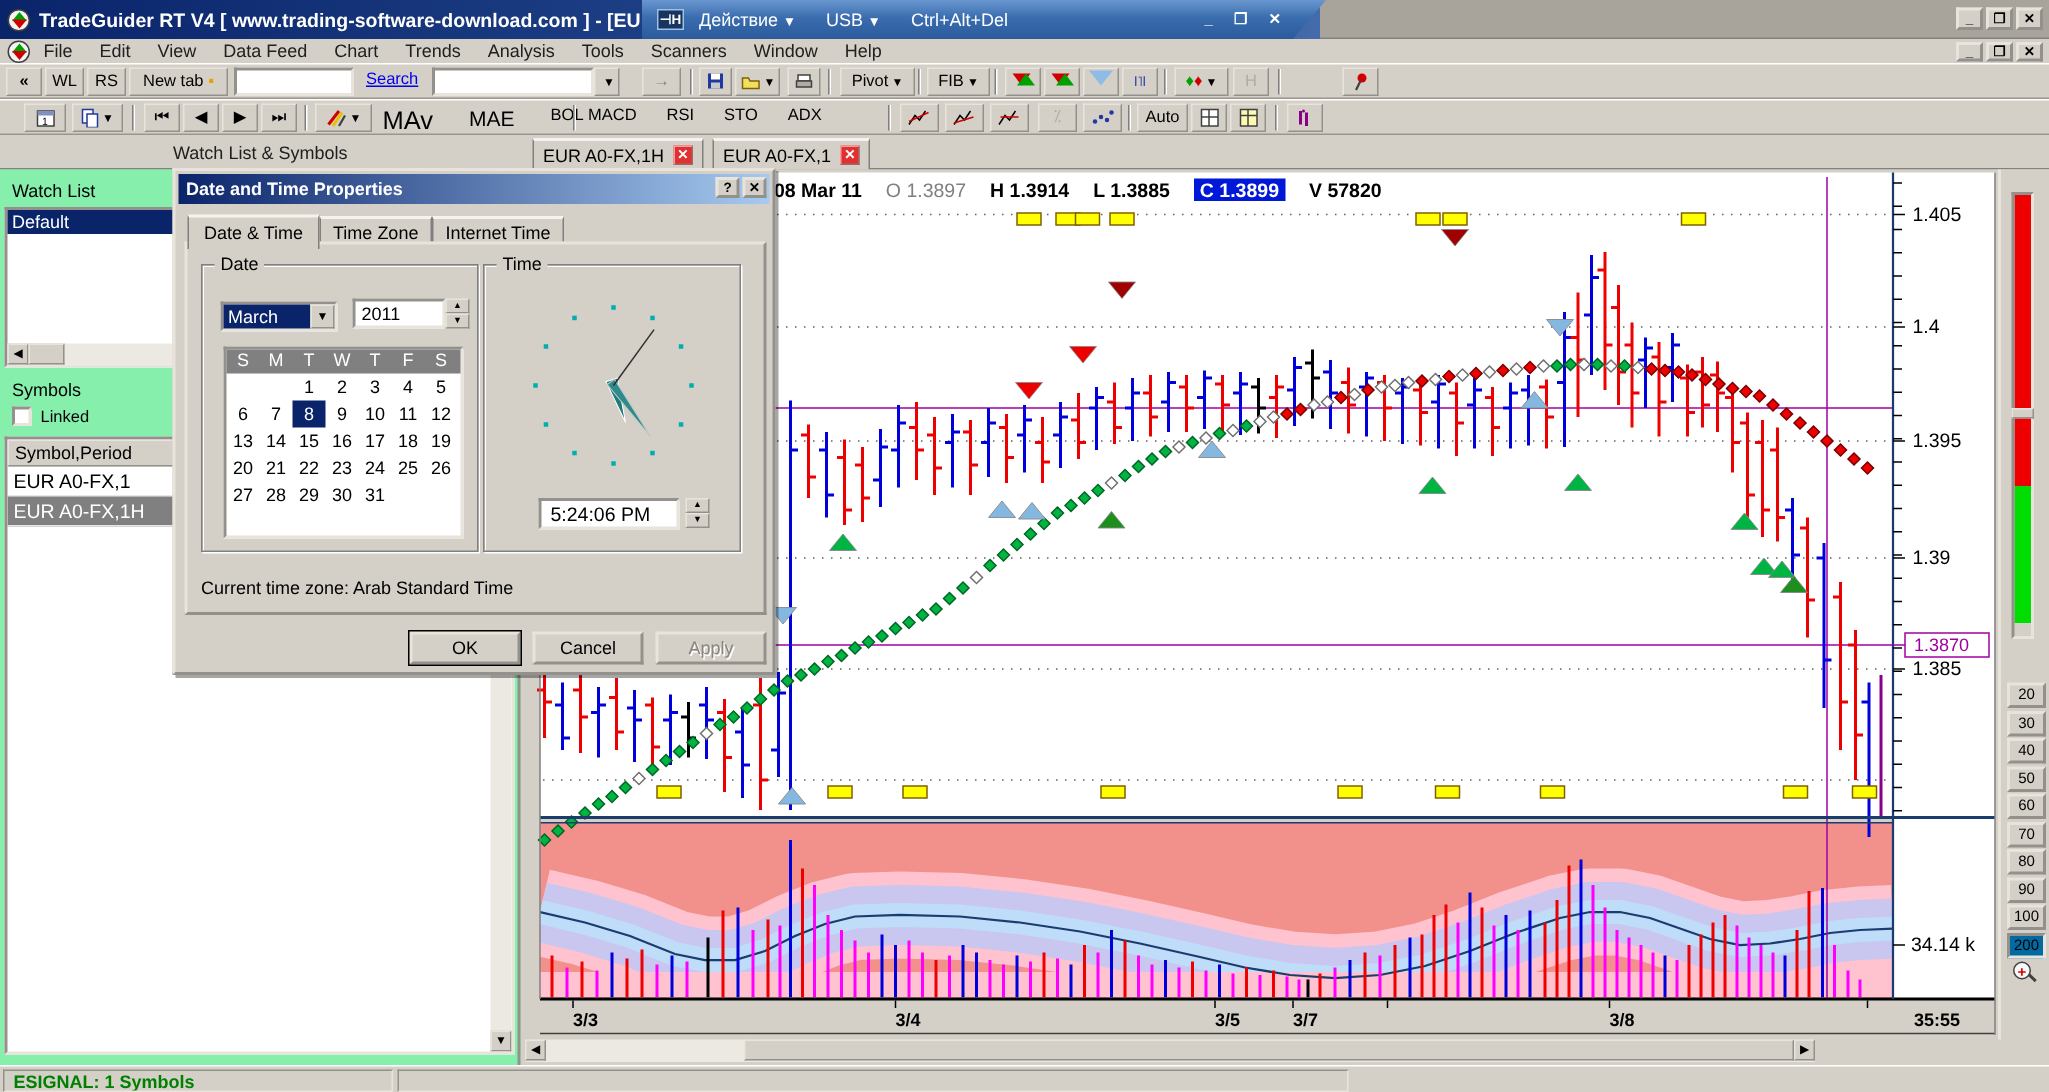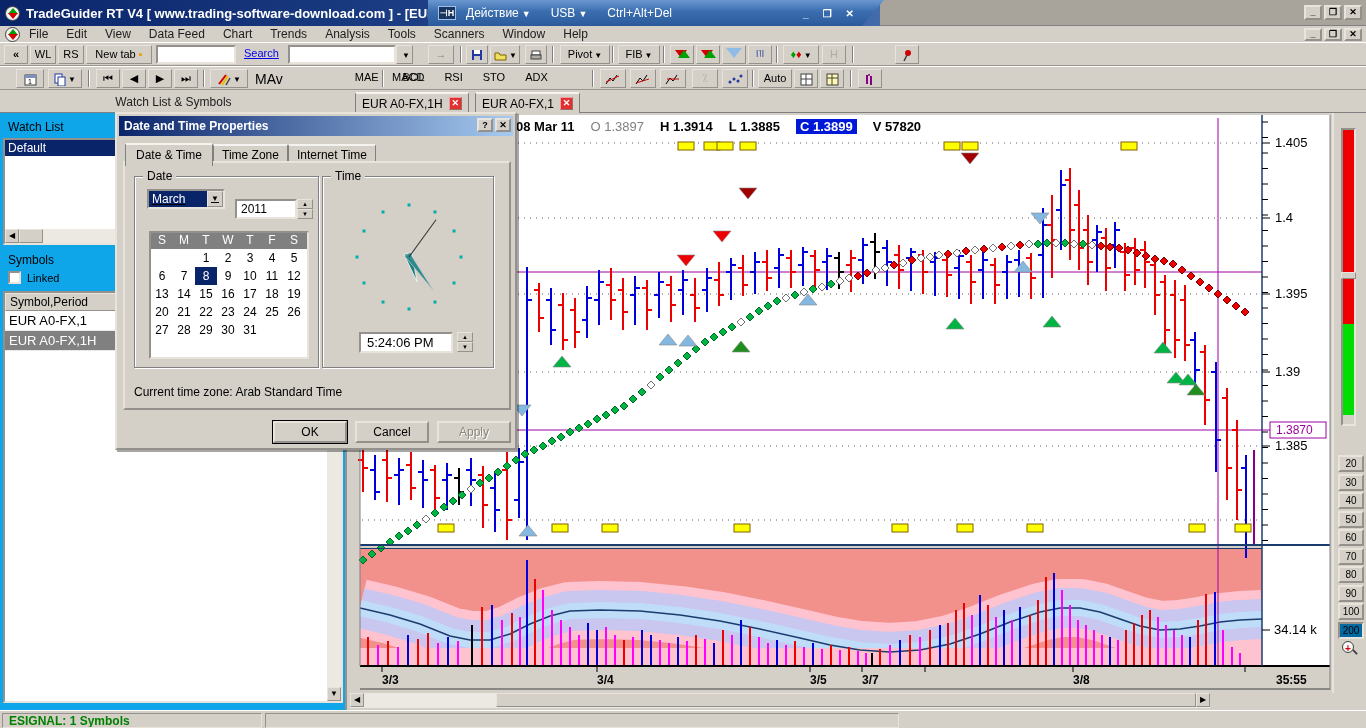--- a/index.html
+++ b/index.html
@@ -53,21 +53,21 @@
 
   
   #tabrow { left:0; top:90px; width:1366px; height:23px; background:#D4D0C8; border-bottom:1px solid #808080; }
   #panel-title { position:absolute; left:0; top:5px; width:347px; text-align:center; font-size:12px; color:#202020; }
   .chart-tab { position:absolute; top:2px; height:21px; background:#D4D0C8; border:1px solid #808080; border-bottom:none;
     border-top:2px outset #f5f3ef; display:flex; align-items:center; padding:0 6px; gap:6px; font-size:12px; }
   .tab-close { width:13px; height:13px; background:#E03030; border:1px outset #f0a0a0; color:#fff; font-size:9px;
                font-weight:bold; line-height:11px; text-align:center; }
 
   
-  #leftpanel { left:0; top:113px; width:347px; height:597px; background:#0ea5e9; border-right:2px outset #E8E4DC; }
+  #leftpanel { left:0; top:113px; width:347px; height:597px; background:#86efac; border-right:2px outset #E8E4DC; }
   .lp-label { position:absolute; left:8px; font-size:12px; }
   #watchlistbox { position:absolute; left:3px; top:25px; width:340px; height:107px; background:#fff; border:2px inset #E8E4DC; }
   #wl-default { height:16px; background:#0A246A; color:#fff; padding:1px 3px; font-size:12px; }
   .hscroll { position:absolute; left:0; bottom:0; width:100%; height:14px; background:#ECE9E2; display:flex; }
   .sbtn { width:14px; height:14px; background:#D4D0C8; border:1px outset #E8E4DC; font-size:8px; line-height:12px; text-align:center; flex:none; }
   .sthumb { width:24px; height:14px; background:#D4D0C8; border:1px outset #E8E4DC; flex:none; }
   .strack { flex:1; }
   #linked-row { position:absolute; left:8px; top:158px; display:flex; align-items:center; gap:6px; }
   #linked-box { width:13px; height:13px; background:#fff; border:2px inset #E8E4DC; }
   #symtable { position:absolute; left:3px; top:178px; width:340px; height:412px; background:#fff; border:2px inset #E8E4DC; overflow:hidden; }
@@ -121,21 +121,21 @@
           font-size:9px; font-weight:bold; text-align:center; line-height:10px; }
   .dlg-tabs { position:absolute; left:8px; top:28px; display:flex; align-items:flex-end; }
   .dlg-tab { border:1px solid #808080; border-bottom:none; border-top:2px outset #f5f3ef; background:#D4D0C8;
              padding:2px 8px 3px 8px; font-size:12px; }
   .dlg-tab.active { padding:3px 10px 4px 10px; position:relative; top:1px; background:#D4D0C8; z-index:2; }
   #dlg-page { position:absolute; left:6px; top:47px; width:388px; height:249px; border:2px outset #E8E4DC; background:#D4D0C8; }
   .group { position:absolute; border:1px solid #808080; box-shadow:1px 1px 0 #ffffff, inset 1px 1px 0 #ffffff; }
   .group > .glabel { position:absolute; top:-8px; left:8px; background:#D4D0C8; padding:0 4px; font-size:12px; }
   #grp-date { left:9px; top:13px; width:185px; height:192px; }
   #grp-time { left:197px; top:13px; width:172px; height:192px; }
-  #month-combo { position:absolute; left:12px; top:12px; width:78px; height:20px; background:#fff; border:2px inset #E8E4DC; display:flex;text-decoration:underline; }
+  #month-combo { position:absolute; left:12px; top:24px; width:78px; height:20px; background:#fff; border:2px inset #E8E4DC; display:flex; }
   #month-combo .val { flex:1; background:#0A246A; color:#fff; font-size:12px; padding:1px 3px; }
   #month-combo .cbtn { width:16px; background:#D4D0C8; border:1px outset #E8E4DC; font-size:8px; text-align:center; line-height:14px; }
   #year-spin { position:absolute; left:100px; top:22px; width:62px; height:20px; background:#fff; border:2px inset #E8E4DC; font-size:12px; padding:1px 4px; }
   .updown { position:absolute; width:16px; height:20px; display:flex; flex-direction:column; }
   .updown .u,.updown .d { flex:1; background:#D4D0C8; border:1px outset #E8E4DC; font-size:6px; line-height:8px; text-align:center; }
   #year-ud { left:162px; top:22px; }
   #calendar { position:absolute; left:14px; top:54px; width:160px; height:128px; background:#fff; border:2px inset #E8E4DC; font-size:12px; }
   .cal-head { display:flex; background:#808080; color:#fff; height:16px; }
   .cal-head span { width:22px; text-align:center; }
   .cal-week { display:flex; height:18px; }
@@ -268,22 +268,22 @@
     <div class="tbtn" style="left:122px;width:24px">◀</div>
     <div class="tbtn" style="left:148px;width:24px">▶</div>
     <div class="tbtn" style="left:174px;width:24px">⏭</div>
     <div class="tsep" style="left:203px"></div>
     <div class="tbtn" style="left:210px;width:38px"><svg class="mini" width="14" height="13">
           <line x1="2" y1="11" x2="9" y2="2" stroke="#D00000" stroke-width="2"></line>
           <line x1="5" y1="12" x2="11" y2="3" stroke="#E8C000" stroke-width="2"></line>
           <line x1="9" y1="12" x2="13" y2="5" stroke="#404040" stroke-width="1.5"></line>
         </svg><span class="ddarr">▼</span></div>
     <div id="ind-group1" style="position:absolute;left:255px;top:4px;display:flex;gap:24px">
-        <span style="font-size: 14px;">MAv</span>
-        <span style="font-size: 11px; margin-left: 48px;">MAE</span>
+        <span style="font-size: 17px;">MAv</span>
+        <span style="font-size: 14px;">MAE</span>
         <span style="font-size: 11px;">BOL</span>
       </div>
     <div class="tsep" style="left:382px"></div>
     <div id="ind-group2" style="position:absolute;left:392px;top:4px;display:flex;gap:20px">
         <span style="font-size: 11px;">MACD</span>
         <span style="font-size: 11px;">RSI</span>
         <span style="font-size: 11px;">STO</span>
         <span style="font-size: 11px;">ADX</span>
       </div>
     <div class="tsep" style="left:592px"></div>

